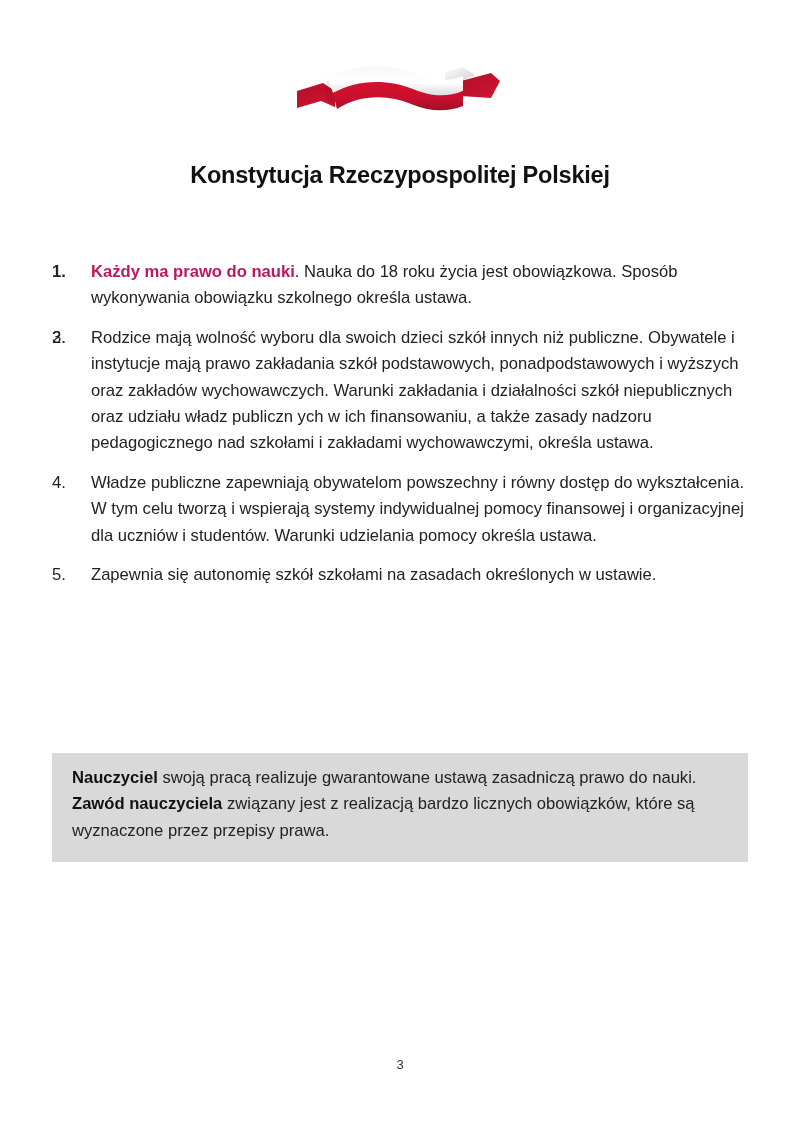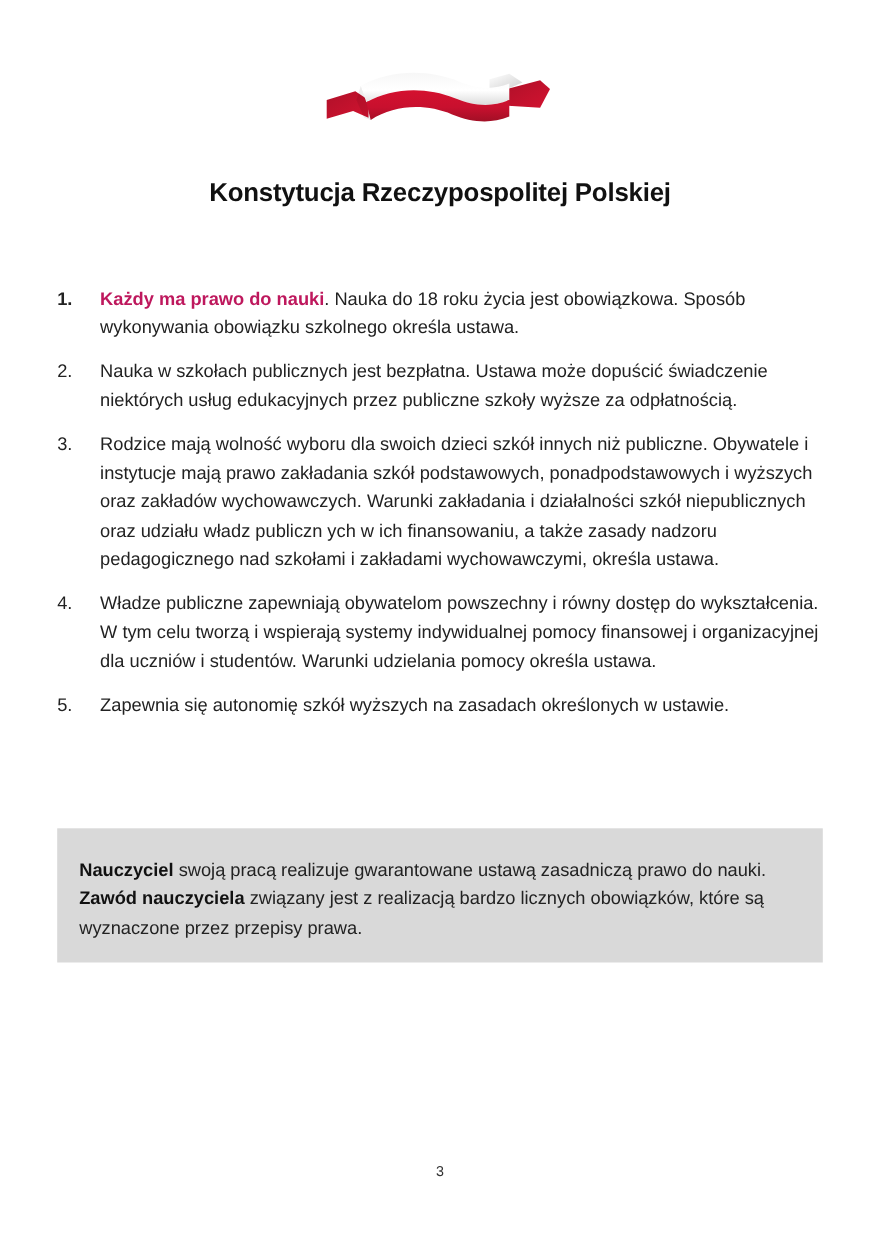--- a/index.html
+++ b/index.html
@@ -101,21 +101,21 @@
   .point.p4 { margin-bottom: 13px; }
 
   
   .callout {
     position: absolute;
     left: 52px;
     top: 753px;
     width: 696px;
     background: #d9d9d9;
     box-sizing: border-box;
-    padding: 25px 22px 18px 20px;
+    padding: 12px 22px 18px 20px;
     font-size: 16.6px;
     line-height: 26.4px;
     color: #222222;
   }
   .callout b {
     font-weight: bold;
     color: #111111;
   }
 
   
@@ -189,36 +189,35 @@
 
   <div class="points">
 
     <div class="point p1 is-lead">
       <span class="point-marker">1.</span>
       <span class="point-body"><b>Każdy ma prawo do nauki</b><span>. Nauka do 18 roku życia jest obowiązkowa. Sposób wykonywania obowiązku szkolnego określa ustawa.</span></span>
     </div>
 
     <div class="point p2">
       <span class="point-marker">2.</span>
-      <span class="point-body">Nauka w szkołach publicznych jest bezpłatna. Ustawa może dopuścić świadczenie niektórych usług edukacyjnych przez publiczne szkoły wyższe za odpłatnością.</span>
     </div>
 
     <div class="point p3">
       <span class="point-marker">3.</span>
       <span class="point-body">Rodzice mają wolność wyboru dla swoich dzieci szkół innych niż publiczne. Obywatele i instytucje mają prawo zakładania szkół podstawowych, ponadpodstawowych i wyższych oraz zakładów wychowawczych. Warunki zakładania i działalności szkół niepublicznych oraz udziału władz publiczn ych w ich finansowaniu, a także zasady nadzoru pedagogicznego nad szkołami i zakładami wychowawczymi, określa ustawa.</span>
     </div>
 
     <div class="point p4">
       <span class="point-marker">4.</span>
       <span class="point-body">Władze publiczne zapewniają obywatelom powszechny i równy dostęp do wykształcenia. W tym celu tworzą i wspierają systemy indywidualnej pomocy finansowej i organizacyjnej dla uczniów i studentów. Warunki udzielania pomocy określa ustawa.</span>
     </div>
 
     <div class="point p5">
       <span class="point-marker">5.</span>
-      <span class="point-body">Zapewnia się autonomię szkół wyższych na zasadach określonych w ustawie.</span>
+      <span class="point-body">Zapewnia się autonomię szkół szkołami na zasadach określonych w ustawie.</span>
     </div>
 
   </div>
 
   <div class="callout" style="background: rgb(217, 217, 217);">
     <span><b>Nauczyciel</b></span><span> swoją pracą realizuje gwarantowane ustawą zasadniczą prawo do nauki. </span><span><b>Zawód nauczyciela</b></span><span> związany jest z realizacją bardzo licznych obowiązków, które są wyznaczone przez przepisy prawa.</span>
   </div>
 
   <div class="page-number">3</div>
 

